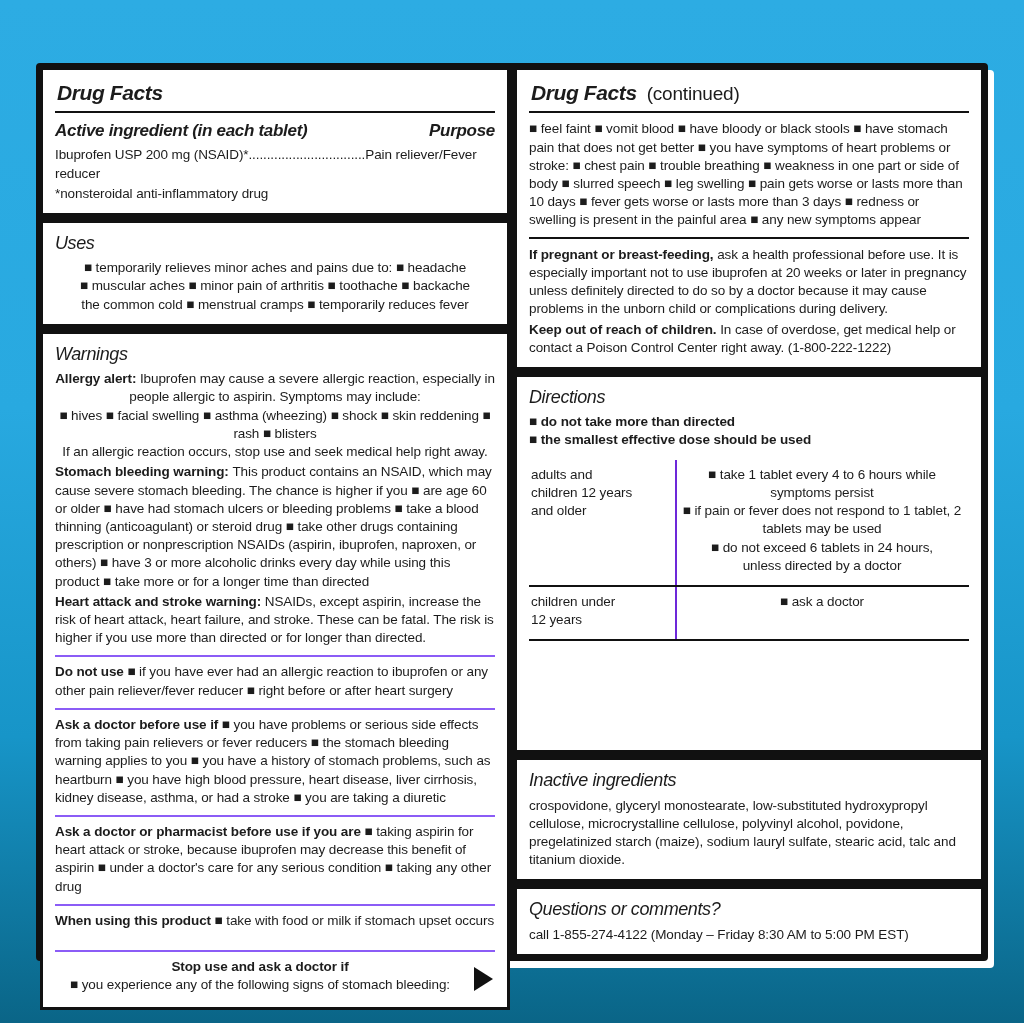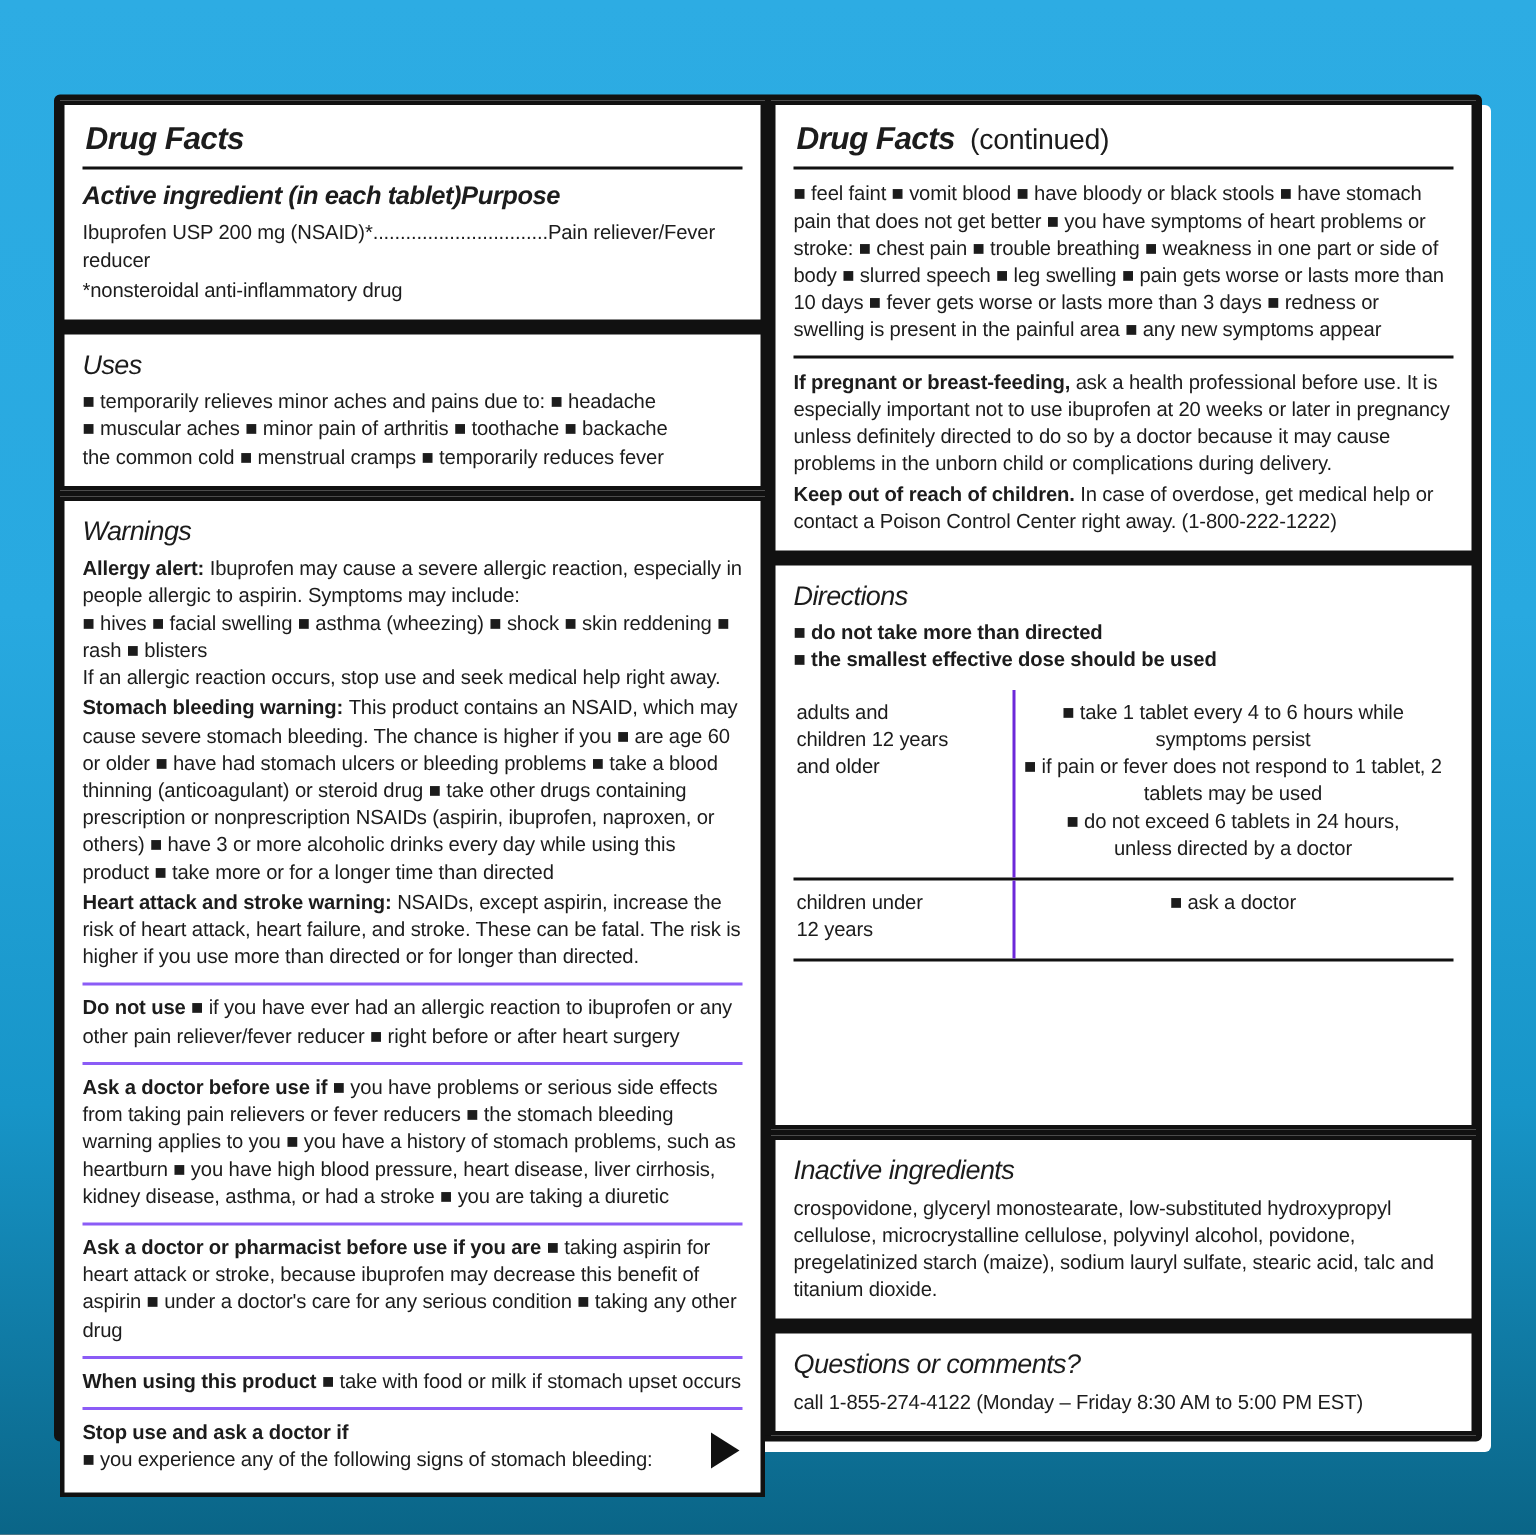--- a/index.html
+++ b/index.html
@@ -42,29 +42,29 @@
     margin:2px 0 4px 2px;letter-spacing:-0.4px;
   }
   .title-row{display:flex;align-items:baseline;gap:10px;margin:2px 0 4px 2px;}
   .title-row .main{font-size:21px;font-style:italic;font-weight:bold;letter-spacing:-0.4px;}
   .title-row .cont{font-size:19px;font-weight:normal;letter-spacing:-0.2px;}
   .head-rule{height:2px;background:#111;margin:3px 0 7px 0;}
   h2.sechead{
     font-size:18px;font-style:italic;font-weight:normal;
     margin:1px 0 4px 0;letter-spacing:-0.4px;
   }
-  .ai-row{display:flex;align-items:baseline;margin:2px 0 3px 0;}
+  .ai-row{display:flex;justify-content:space-between;align-items:baseline;margin:2px 0 3px 0;}
   .ai-row .h{font-size:17px;font-style:italic;font-weight:bold;letter-spacing:-0.3px;}
-  .pre{white-space:pre-line;}
+  .pre{white-space:pre-line;text-align:center;}
   .b{font-weight:bold;}
   p.para{margin:0 0 2px 0;}
   .sec{padding:6px 0;}
   .sec:first-child{padding-top:0;}
   .sec + .sec{border-top:2px solid #8b5cf6;}
-  .sec:last-child{padding-bottom:2px;}
+  .sec:last-child{padding-bottom:2px;margin-top:12px;}
   .thin-rule{height:2px;background:#111;margin:7px 0;}
   .stopuse{position:relative;padding-right:30px;}
   .arrow{
     position:absolute;right:2px;bottom:8px;width:0;height:0;
     border-left:19px solid #111;
     border-top:12px solid transparent;
     border-bottom:12px solid transparent;
   }
   .dir-bullet{font-weight:bold;margin:0;}
   .dir-table{margin-top:10px;border-bottom:2px solid #111;}

